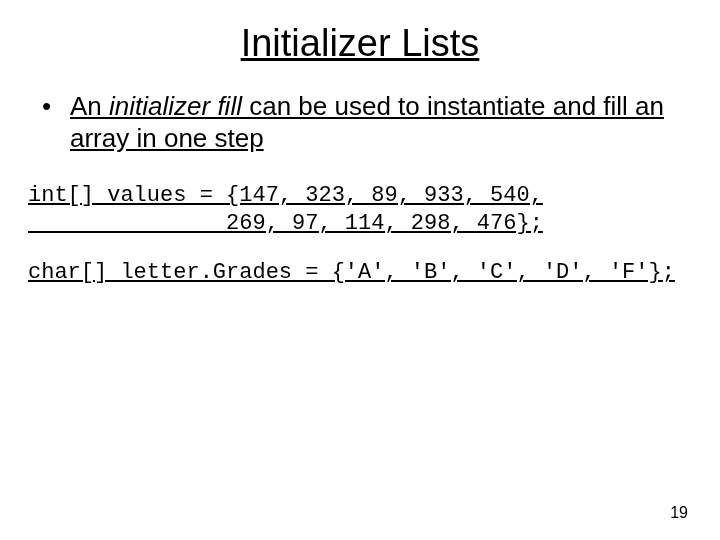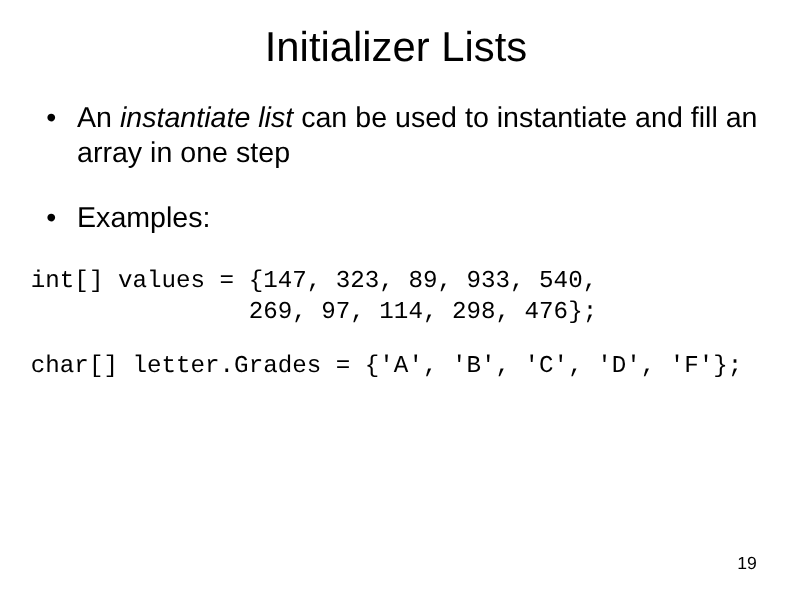--- a/index.html
+++ b/index.html
@@ -12,20 +12,21 @@
     color: #000;
     position: relative;
     overflow: hidden;
   }
   .slide {
     box-sizing: border-box;
     width: 720px;
     height: 540px;
     padding: 18px 28px 0 28px;
     position: relative;
+    text-decoration: underline;
   }
   .title {
     text-align: center;
     font-size: 38px;
     font-weight: 400;
     margin: 4px 0 26px 0;
   }
   ul.bullets {
     list-style: none;
     padding: 0;
@@ -64,24 +65,21 @@
 </style>
 </head>
 <body>
 
 <div class="slide">
 
   <h1 class="title">Initializer Lists</h1>
 
   <ul class="bullets">
     <li>
-      <span>An </span><span class="italic">instantiate list</span><span> can be used to instantiate and fill an array in one step</span>
-    </li>
-    <li>
-      <span>Examples:</span>
+      <span>An </span><span class="italic">initializer fill</span><span> can be used to instantiate and fill an array in one step</span>
     </li>
   </ul>
 
   <div class="code-block"><span>int[] values = {147, 323, 89, 933, 540,</span>
 <span>               269, 97, 114, 298, 476};</span></div>
 
   <div class="code-block"><span>char[] letter.Grades = {'A', 'B', 'C', 'D', 'F'};</span></div>
 
   <div class="page-number">19</div>
 

